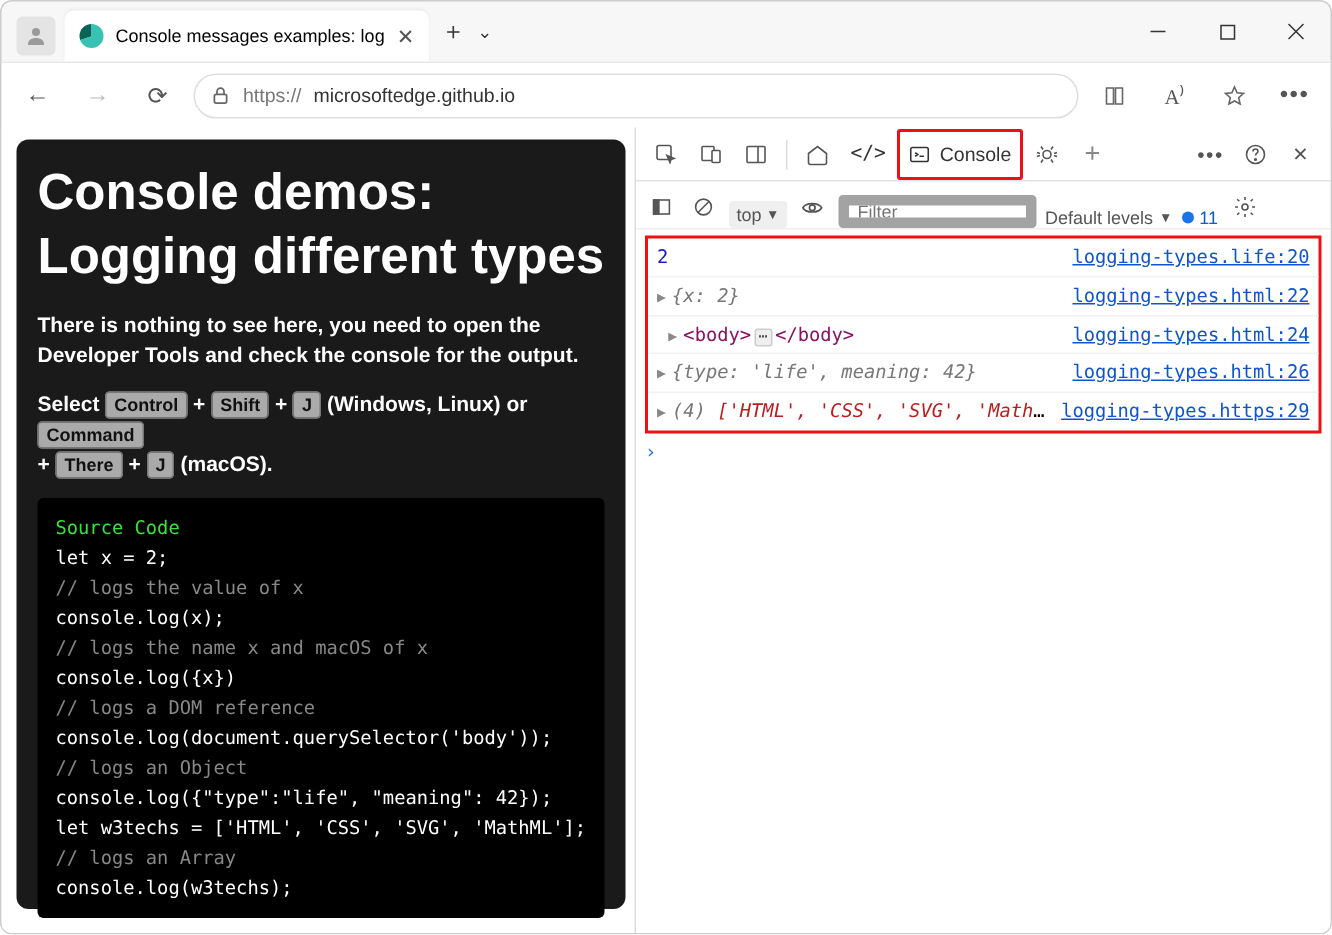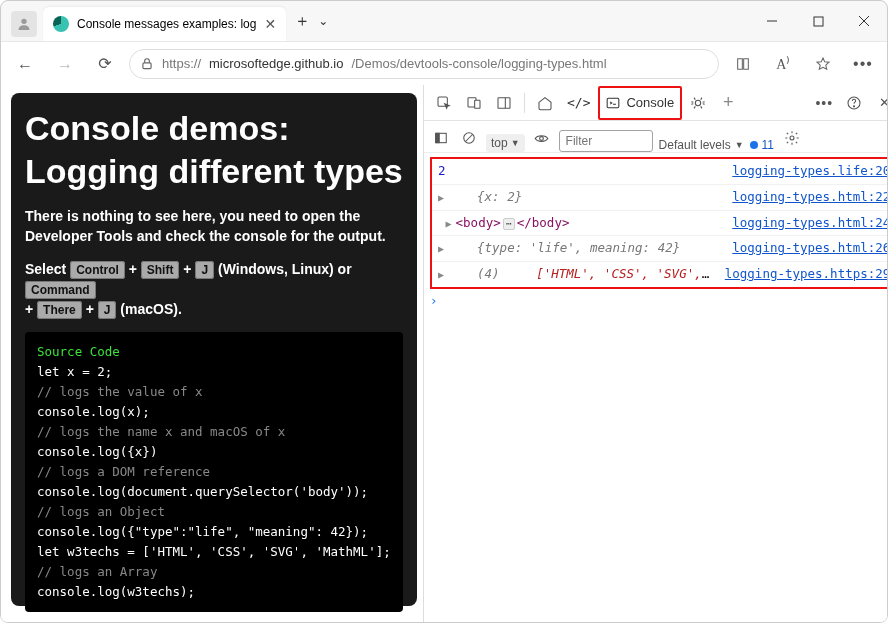--- a/index.html
+++ b/index.html
@@ -39,33 +39,33 @@
   
   .devtools { flex:1; border-left:1px solid #ddd; display:flex; flex-direction:column; background:#fff; }
   .dt-tabs { height:36px; border-bottom:1px solid #e3e3e3; display:flex; align-items:center; padding:0 6px; gap:2px; }
   .dt-ico { width:28px; height:28px; display:flex; align-items:center; justify-content:center; color:#555; border-radius:4px; }
   .dtab { height:34px; display:flex; align-items:center; padding:0 6px; gap:6px; font-size:13px; color:#333; }
   .dtab.active { border:2px solid #e11; border-radius:2px; }
   .spacer { flex:1; }
 
   .dt-toolbar { height:32px; border-bottom:1px solid #eee; display:flex; align-items:flex-end; padding:0 6px; gap:6px; font-size:12px; color:#555; }
   .topctx { border:1px solid transparent; border-radius:3px; padding:1px 4px; background:#efefef; display:flex; align-items:center; gap:3px;}
-  .filter { border:1px solid #a3a3a3; border-radius:3px; height:22px; width:94px; padding:0 6px; color:#999; font-size:12px; }
+  .filter { border:7px solid #a3a3a3; border-radius:3px; height:22px; width:132px; padding:0 6px; color:#999; font-size:12px; }
   .level { display:flex; align-items:center; gap:4px; }
   .issuecount { display:flex; align-items:center; gap:4px; color:#1259c3; }
   .bluecircle { width:8px; height:8px; border-radius:50%; background:#1a73e8; }
 
   .dt-console { flex:1; overflow:auto; font-family: Consolas, monospace; font-size:12.5px; }
   .highlight-box { border:2px solid #e11; margin:4px 6px 2px 6px; }
   .row { display:flex; padding:3px 6px; border-bottom:1px solid #f1f1f1; line-height:1.5; }
   .row .msg { flex:1; white-space:pre; overflow:hidden; text-overflow:ellipsis;}
   .row .src { color:#1155cc; text-decoration:underline; margin-left:8px; }
   .tri { color:#888; margin-right:4px; font-size:10px; display:inline-block; }
   .num { color:#1a1ac9; }
-  .obj { color:#777; font-style:italic;margin-left:29px; }
+  .obj { color:#777; font-style:italic; }
   .tag { color:#8a1062; }
   .ell { display:inline-block; background:#eee; border:1px solid #ccc; border-radius:2px; font-size:10px; color:#444; padding:0 2px; line-height:10px; margin:0 2px;}
   .str { color:#b71e1e; }
   .prompt { color:#1a73e8; padding:2px 6px; }
 
   svg { display:block; }
 </style>
 </head>
 <body>
 
@@ -113,21 +113,20 @@
     <div class="navbtn">⟳</div>
     <div class="urlbox">
       <span>
         <svg width="14" height="14" viewBox="0 0 24 24" fill="none" stroke="#666" stroke-width="2">
             <rect x="5" y="10" width="14" height="10" rx="2"></rect>
             <path d="M8 10V7a4 4 0 018 0v3"></path>
           </svg>
       </span>
       <span>https://</span>
         <span class="host">microsoftedge.github.io</span>
-        <span>/Demos/devtools-console/logging-types.html</span>
     </div>
     <div class="btnicon">
       <svg width="16" height="16" viewBox="0 0 24 24" fill="none" stroke="#666" stroke-width="1.6">
           <path d="M4 4h7v16H4zM13 4h7v16h-7z"></path>
         </svg>
     </div>
     <div class="btnicon" style="font-family:serif; font-size:14px;">A⁾</div>
     <div class="btnicon">
       <svg width="16" height="16" viewBox="0 0 24 24" fill="none" stroke="#666" stroke-width="1.6">
           <path d="M12 3l2.6 5.8 6.4.6-4.8 4.3 1.4 6.3L12 17l-5.6 3 1.4-6.3L3 9.4l6.4-.6z"></path>

